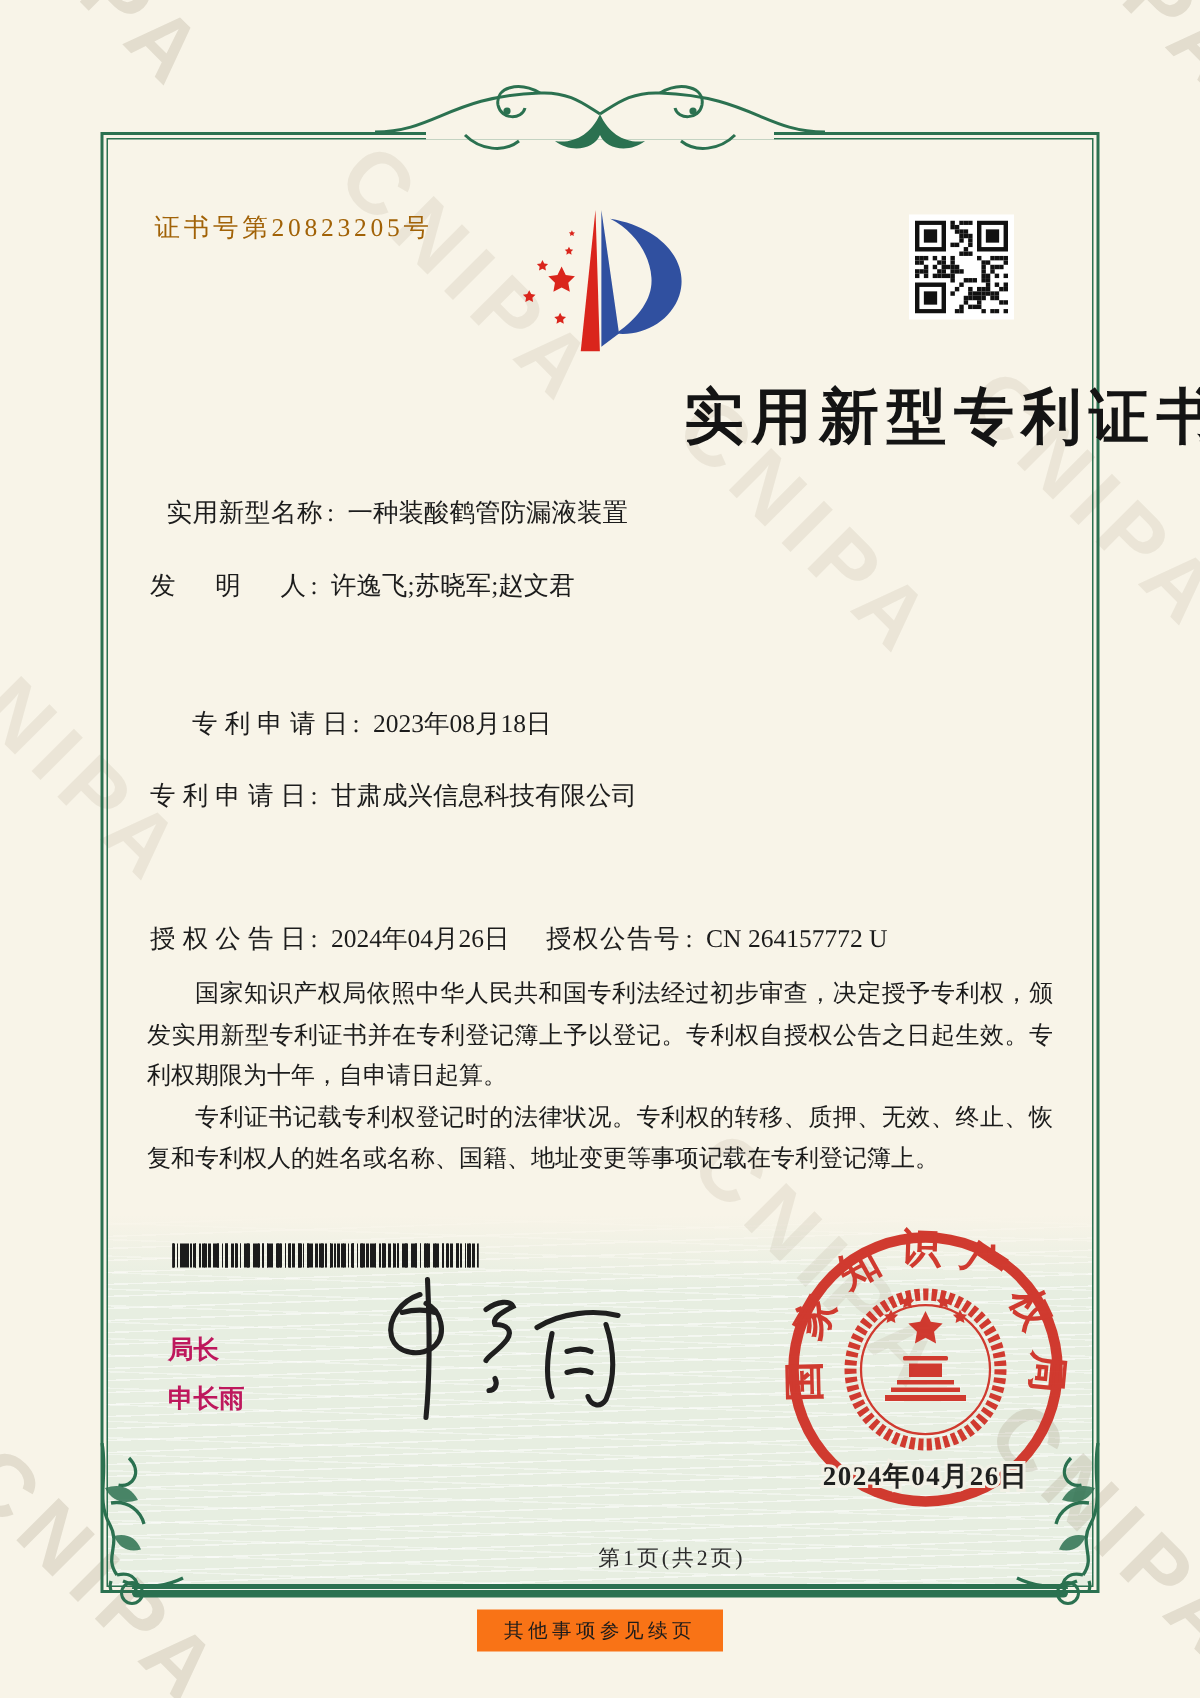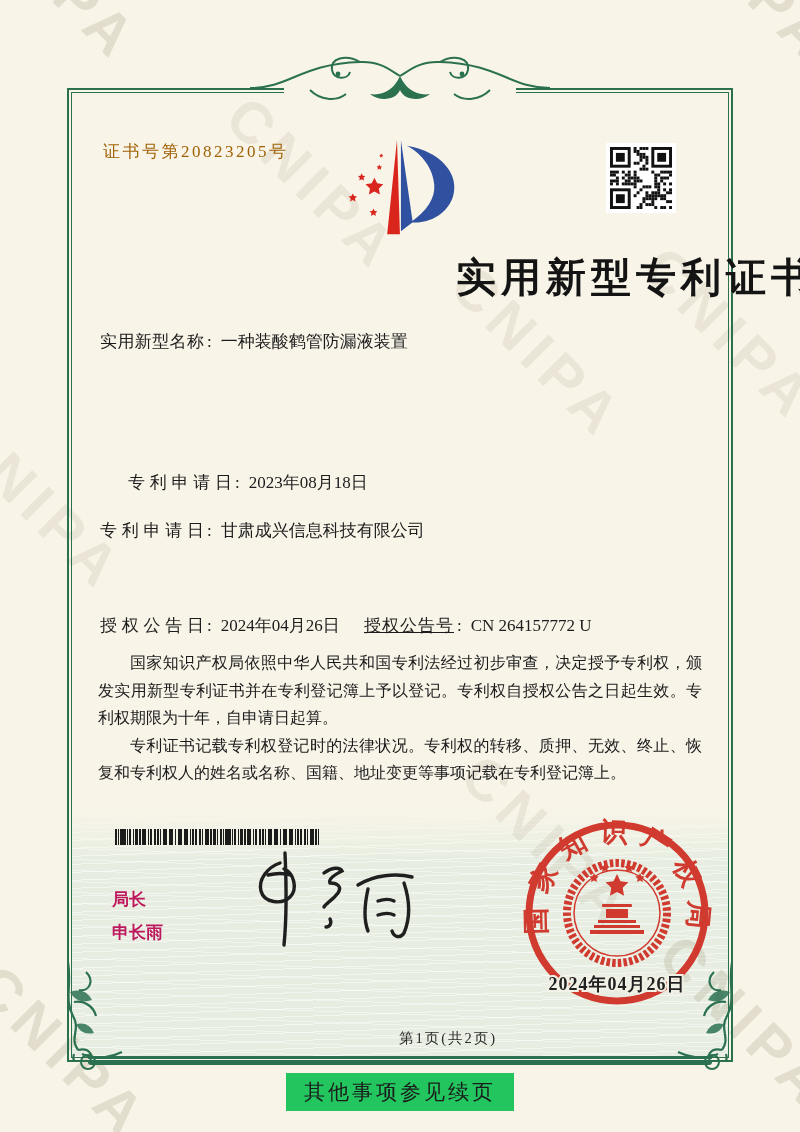--- a/index.html
+++ b/index.html
@@ -38,42 +38,42 @@
   .logo{position:absolute;left:332px;top:136px;z-index:4;}
   .qr{position:absolute;left:606px;top:143px;width:70px;height:70px;background:#fff;
       padding:0;z-index:4;display:flex;align-items:center;justify-content:center;}
   .doc-title{position:absolute;left:16px;top:250px;width:100%;text-align:right;
       font-size:40px;font-weight:bold;letter-spacing:5px;color:#141414;z-index:4;}
 
   
   .row{position:absolute;left:100px;font-size:17px;color:#1c1c1c;white-space:nowrap;z-index:4;}
   .lab{display:inline-block;width:104px;text-align:justify;text-align-last:justify;vertical-align:bottom;}
   .colon{display:inline-block;margin:0 9px 0 3px;}
-  .lab2{display:inline-block;margin-left:20px;letter-spacing:1px;text-decoration:underline;}
+  .lab2{display:inline-block;margin-left:20px;letter-spacing:1px;}
 
   
   .paras{position:absolute;left:98px;top:649px;width:604px;z-index:4;
       font-size:16px;line-height:27.5px;color:#1b1b1b;text-align:justify;}
   .paras p{margin:0;text-indent:2em;}
 
   
   .barcode{position:absolute;left:115px;top:829px;width:204px;height:16px;z-index:4;
       background:
         repeating-linear-gradient(90deg,#1b1b1b 0 1px,rgba(0,0,0,0) 1px 3px),
         repeating-linear-gradient(90deg,#1b1b1b 0 2px,rgba(0,0,0,0) 2px 7px),
         repeating-linear-gradient(90deg,#1b1b1b 0 1px,rgba(0,0,0,0) 1px 5px);}
   .official{position:absolute;left:112px;font-family:"Liberation Sans","DejaVu Sans",sans-serif;
       font-weight:700;font-size:17px;color:#be185d;z-index:4;}
   .official.t{top:888px;} .official.n{top:921px;}
   .sig{position:absolute;left:228px;top:845px;z-index:4;}
   .seal{position:absolute;left:522px;top:818px;z-index:6;opacity:.95;}
   .page-num{position:absolute;left:0;top:1029px;width:100%;text-align:center;
       font-size:14.5px;letter-spacing:2px;color:#2a2a2a;z-index:4;margin-left:48px;}
   .cont-note{position:absolute;left:50%;top:1073px;transform:translateX(-50%);
-      background:#22c55e;padding:5px 18px;font-size:21px;letter-spacing:3px;color:#1b1b1b;z-index:4;}
+      background:#f97316;padding:5px 18px;font-size:13px;letter-spacing:3px;color:#1b1b1b;z-index:4;}
 </style>
 </head>
 <body>
 
 <div id="page">
 
   <div class="wm" style="left:-55px;top:-60px;">CNIPA</div>
   <div class="wm" style="left:640px;top:-58px;">CNIPA</div>
   <div class="wm light" style="left:205px;top:150px;">CNIPA</div>
   <div class="wm light" style="left:430px;top:318px;">CNIPA</div>
@@ -272,22 +272,25 @@
         <rect x="45" y="3" width="15" height="15" fill="#fff"></rect>
         <rect x="48" y="6" width="9" height="9"></rect>
         <rect x="0" y="42" width="21" height="21"></rect>
         <rect x="3" y="45" width="15" height="15" fill="#fff"></rect>
         <rect x="6" y="48" width="9" height="9"></rect>
       </svg>
   </div>
 
   <div class="doc-title">实用新型专利证书</div>
 
-  <div class="row" style="top:330px;">
+  <div class="row" style="top:330px;margin-left:11px;">
     <span class="lab">实用新型名称</span><span class="colon">:</span><span>一种装酸鹤管防漏液装置</span>
+  </div>
+  <div class="row" style="top:379px;">
+    <span class="lab">发明人</span><span class="colon">:</span><span>许逸飞;苏晓军;赵文君</span>
   </div>
   <div class="row" style="top:471px;margin-left:28px;">
     <span class="lab">专利申请日</span><span class="colon">:</span><span>2023年08月18日</span>
   </div>
   <div class="row" style="top:519px;">
     <span class="lab">专利申请日</span><span class="colon">:</span><span>甘肃成兴信息科技有限公司</span>
   </div>
   <div class="row" style="top:614px;">
     <span class="lab">授权公告日</span><span class="colon">:</span><span>2024年04月26日</span>
     <span class="lab2">授权公告号</span><span class="colon">:</span><span>CN 264157772 U</span>

